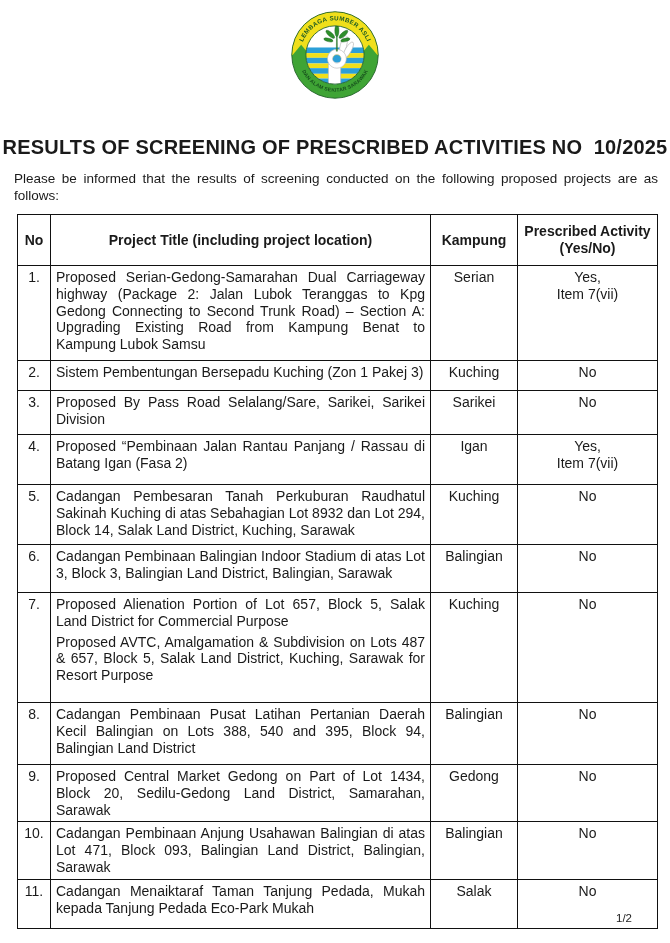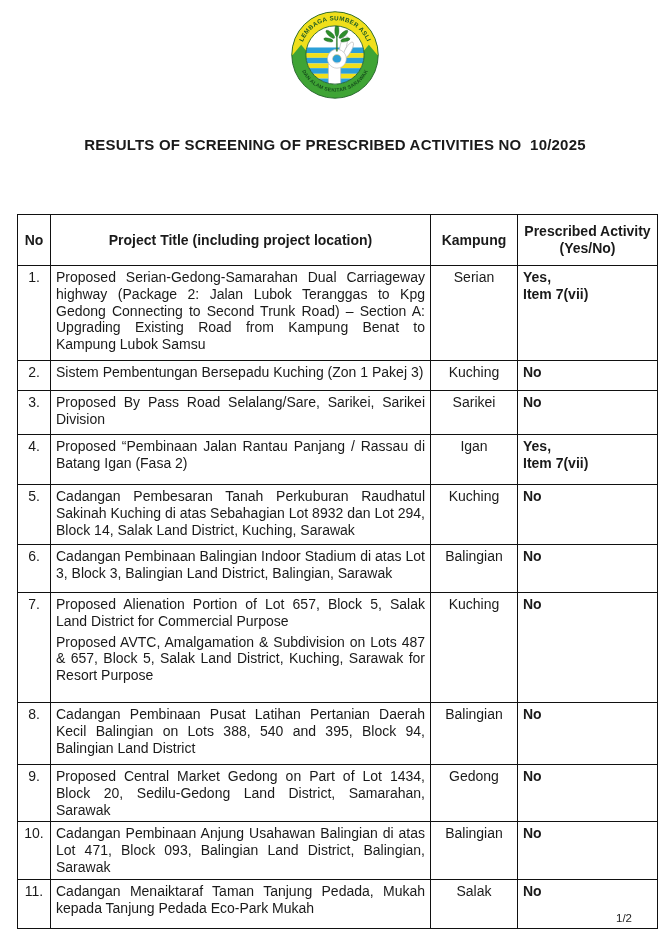--- a/index.html
+++ b/index.html
@@ -19,21 +19,21 @@
     transform: translateX(-50%);
     width: 94px;
     height: 94px;
   }
   .doc-title {
     position: absolute;
     top: 136px;
     left: 0;
     right: 0;
     text-align: center;
-    font-size: 15px;
+    font-size: 20px;
     font-weight: bold;
     letter-spacing: 0.2px;
     white-space: pre-wrap;
   }
   .intro {
     position: absolute;
     top: 170px;
     left: 14px;
     right: 12px;
     font-size: 13.5px;
@@ -65,21 +65,21 @@
   }
   col.c-no   { width: 33px; }
   col.c-title{ width: 380px; }
   col.c-loc  { width: 87px; }
   col.c-pres { width: 140px; }
   td.col-no   { text-align: center; }
   td.col-title{ text-align: justify; }
   td.col-title p { margin: 0; }
   td.col-title p + p { margin-top: 4px; }
   td.col-loc  { text-align: center; }
-  td.col-pres { text-align: left; font-weight: bold; }
+  td.col-pres { text-align: center; }
   .page-number {
     position: absolute;
     top: 912px;
     right: 38px;
     font-size: 11.5px;
     color: #222222;
   }
 </style>
 </head>
 <body>
@@ -136,20 +136,21 @@
     <text font-size="6.6" font-weight="bold" fill="#1C5B24" letter-spacing="0.4" font-family="Liberation Sans, sans-serif">
       <textPath href="#arcTop" startOffset="50%" text-anchor="middle">LEMBAGA SUMBER ASLI</textPath>
     </text>
     <text font-size="5.4" font-weight="bold" fill="#17501D" letter-spacing="0.2" font-family="Liberation Sans, sans-serif">
       <textPath href="#arcBot" startOffset="50%" text-anchor="middle">DAN ALAM SEKITAR SARAWAK</textPath>
     </text>
   </svg>
 
   <div class="doc-title">RESULTS OF SCREENING OF PRESCRIBED ACTIVITIES NO  10/2025</div>
 
+  <div class="intro">Please be informed that the results of screening conducted on the following proposed projects are as follows:</div>
 
   <table class="results">
     <colgroup>
       <col class="c-no">
         <col class="c-title">
         <col class="c-loc">
         <col class="c-pres">
     </colgroup>
     <thead>
       <tr>

